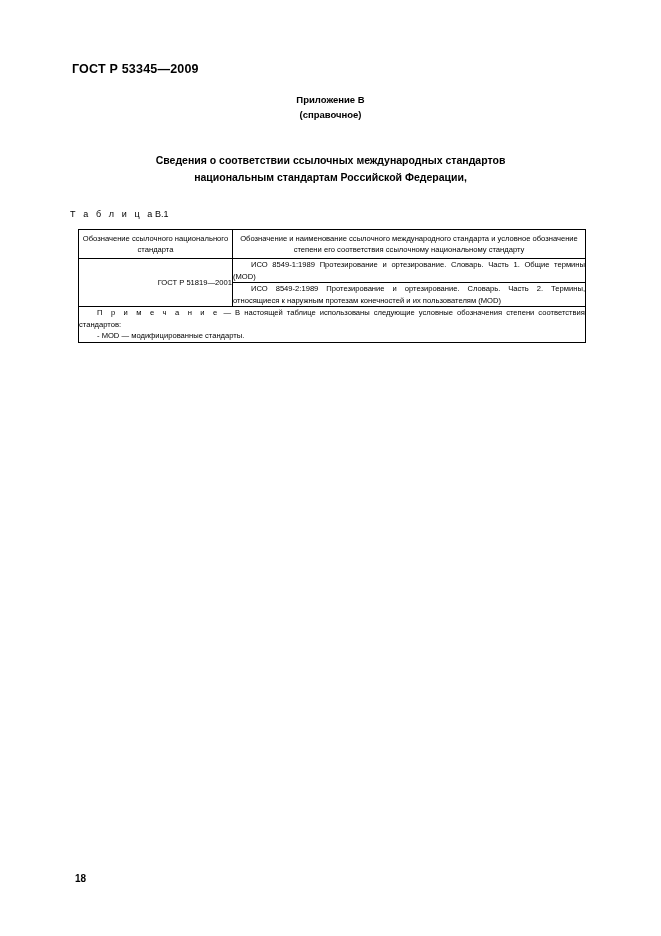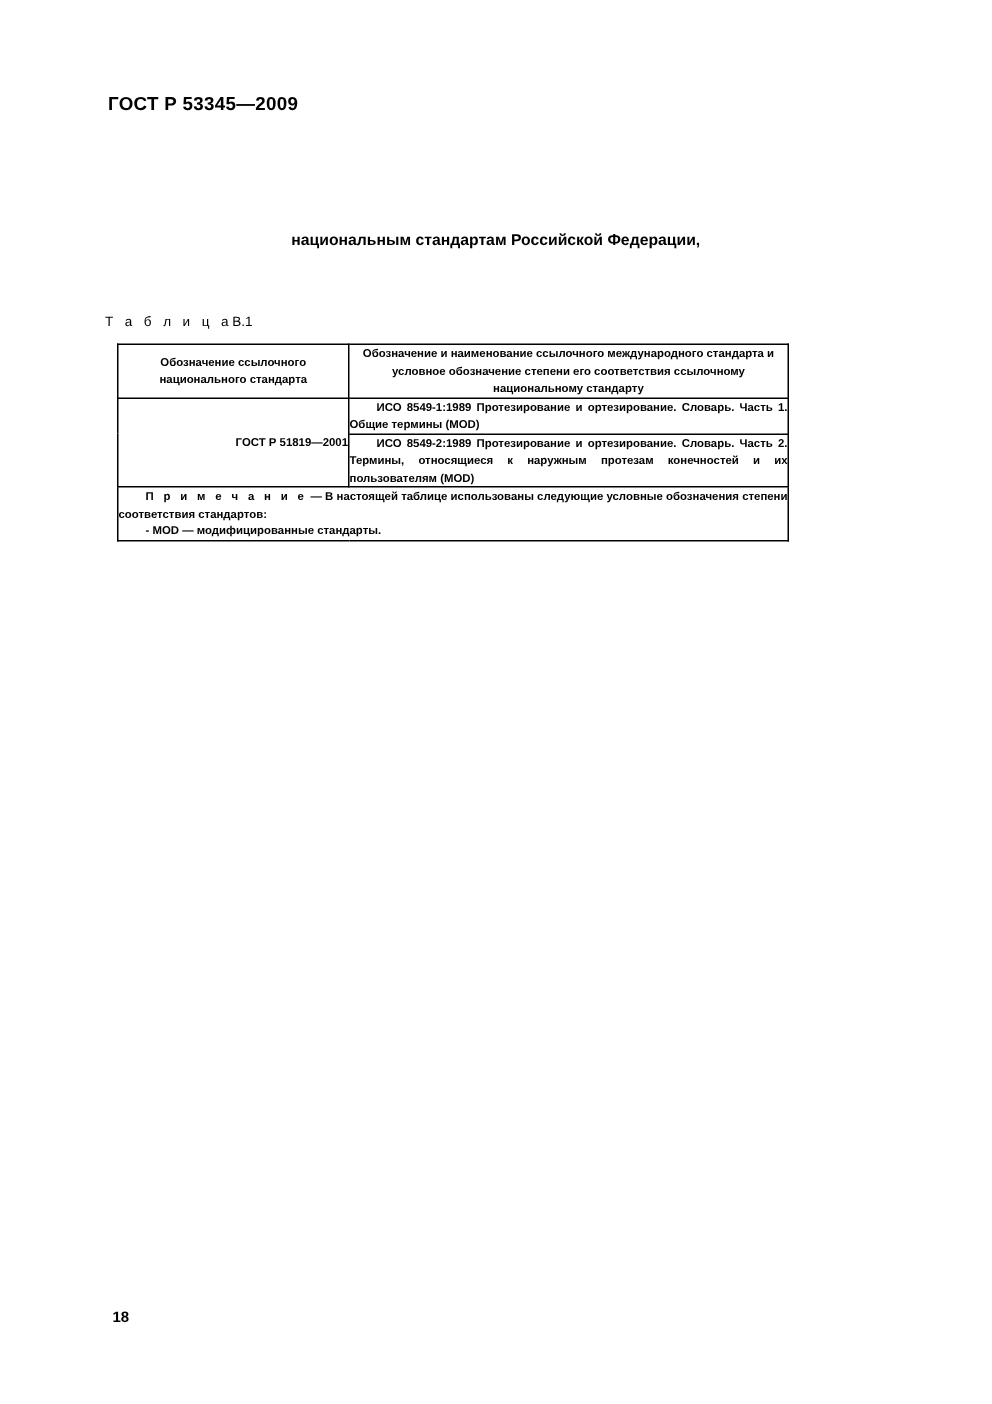--- a/index.html
+++ b/index.html
@@ -63,26 +63,25 @@
   }
   .table-caption .spaced {
     letter-spacing: 2.6px;
   }
 
   
   .ref-table {
     position: absolute;
     left: 78px;
     top: 229px;
-    width: 448px;
+    width: 508px;
     border-collapse: collapse;
     table-layout: fixed;
     font-size: 7.6px;
     line-height: 11.5px;
-    font-weight: bold;
   }
   .ref-table td {
     border: 1px solid #000;
     padding: 0;
     vertical-align: middle;
   }
   .ref-table .outer-top { border-top: 1.6px solid #000; }
   .ref-table .outer-left { border-left: 1.6px solid #000; }
   .ref-table .outer-right { border-right: 1.6px solid #000; }
   .ref-table .outer-bottom { border-bottom: 1.6px solid #000; margin-left: 45px; }
@@ -130,22 +129,27 @@
     font-weight: bold;
   }
 </style>
 </head>
 <body>
 
 <div class="page">
 
   <div class="doc-header">ГОСТ Р 53345—2009</div>
 
+  <div class="appendix-block">
+    <div>Приложение В</div>
+    <div>(справочное)</div>
+  </div>
 
   <div class="main-title">
+    <div>Сведения о соответствии ссылочных международных стандартов</div>
     <div>национальным стандартам Российской Федерации,</div>
   </div>
 
   <div class="table-caption">
     <span class="spaced">Т а б л и ц а</span><span>В.1</span>
   </div>
 
   <table class="ref-table">
     <colgroup>
       <col class="col-left">

